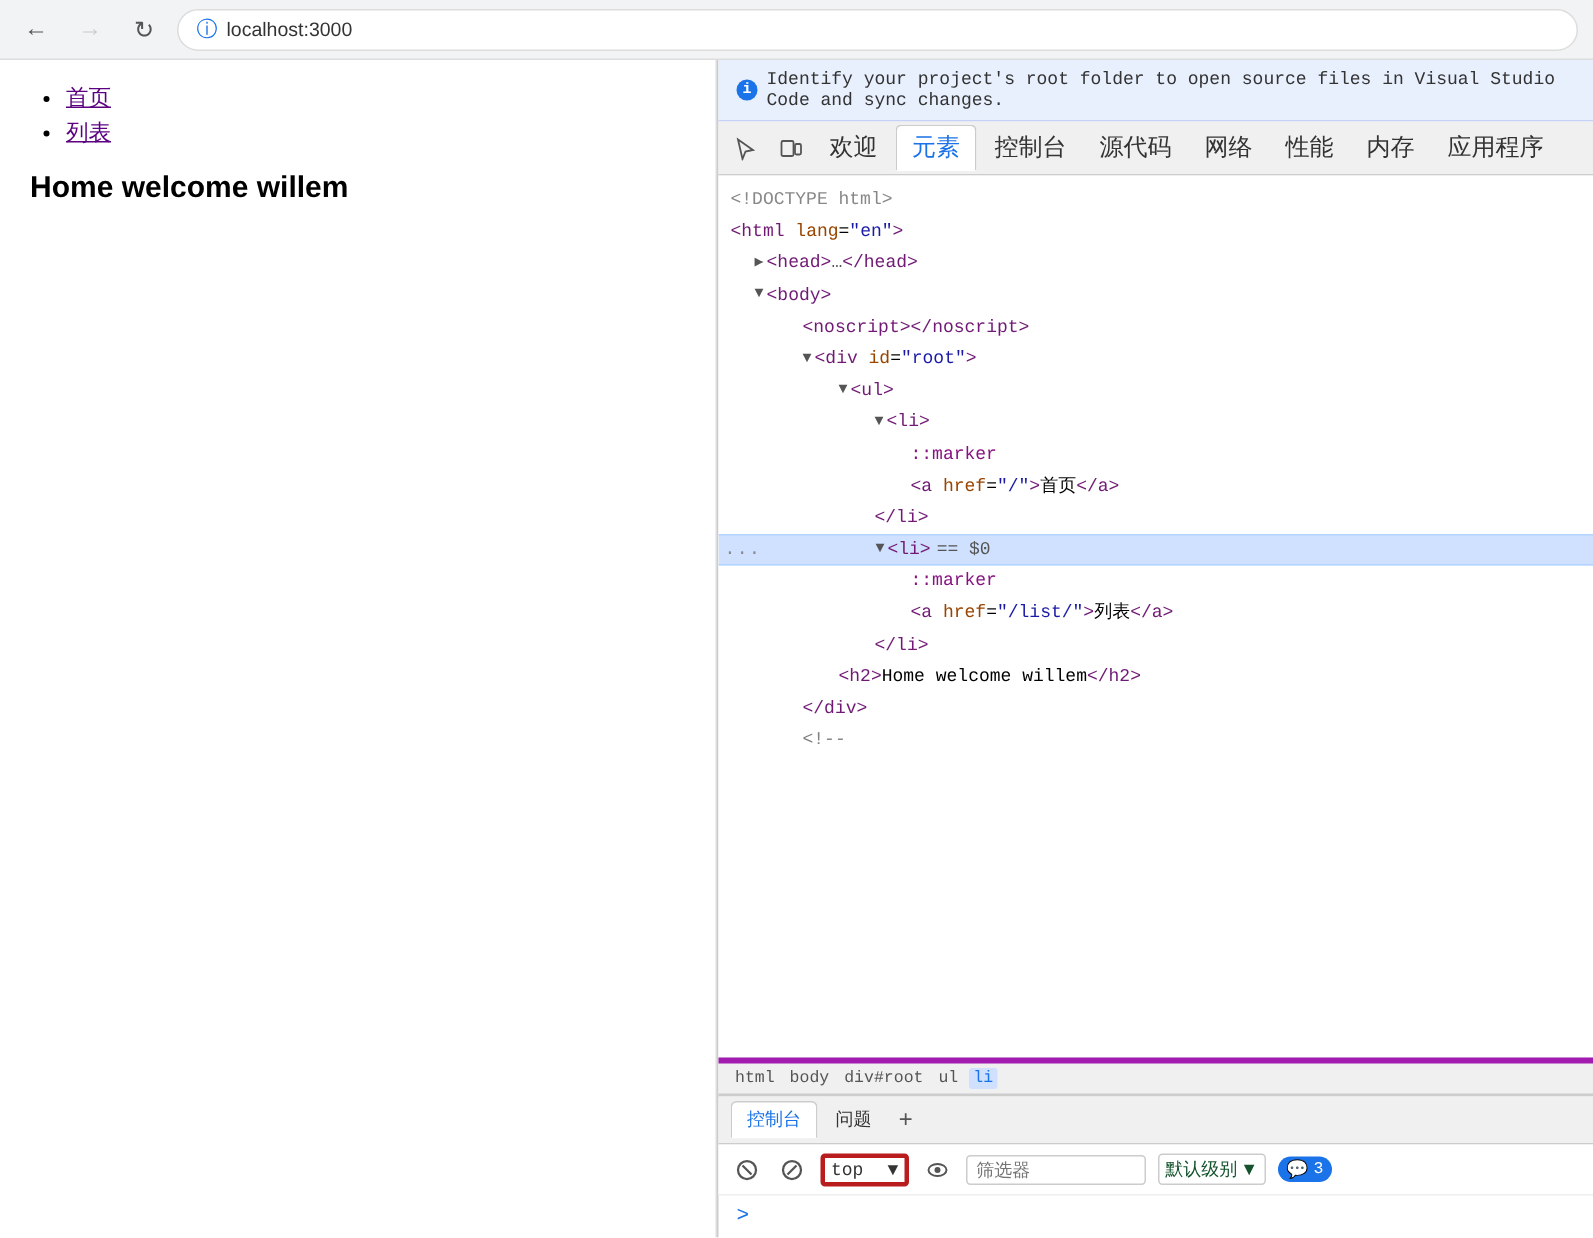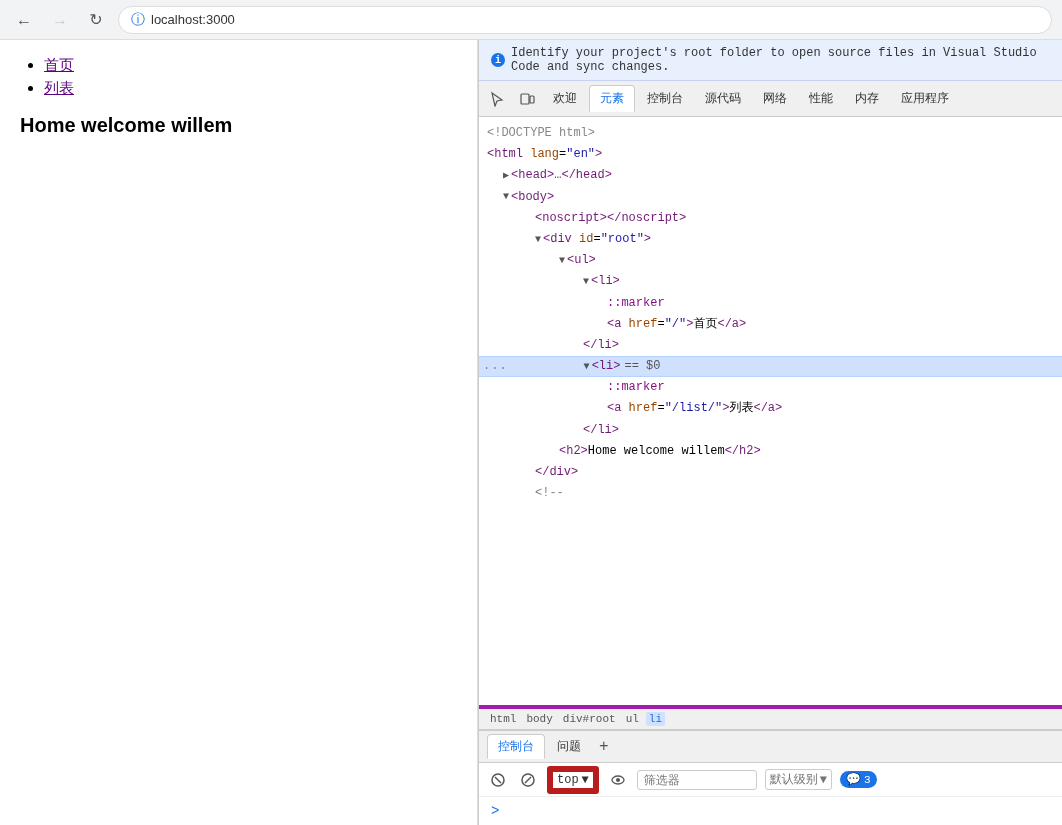--- a/index.html
+++ b/index.html
@@ -110,21 +110,21 @@
       gap: 2px;
     }
     .devtools-tab-icon {
       width: 28px; height: 28px;
       display: flex; align-items: center; justify-content: center;
       cursor: pointer; color: #555; font-size: 14px;
       border-radius: 4px;
     }
     .devtools-tab {
       padding: 4px 10px;
-      font-size: 12px;
+      font-size: 16px;
       color: #333;
       cursor: pointer;
       border-radius: 4px 4px 0 0;
       white-space: nowrap;
     }
     .devtools-tab.active {
       background: #fff;
       border: 1px solid #ccc;
       border-bottom: 1px solid #fff;
       color: #1a73e8;
@@ -222,27 +222,27 @@
     }
     .console-btn {
       width: 22px; height: 22px;
       display: flex; align-items: center; justify-content: center;
       cursor: pointer; color: #555; font-size: 13px;
       border-radius: 3px;
     }
     .top-selector {
       display: flex;
       align-items: center;
-      border: 6px solid #b91c1c;
+      border: 3px solid #b91c1c;
       border-radius: 3px;
       padding: 1px 4px;
       font-size: 12px;
       cursor: pointer;
       color: #333;
-      gap: 3px;
+      gap: 16px;
     }
     .eye-btn {
       width: 22px; height: 22px;
       display: flex; align-items: center; justify-content: center;
       cursor: pointer; color: #555; font-size: 13px;
     }
     .filter-input {
       border: 1px solid #ccc;
       border-radius: 3px;
       padding: 2px 6px;
@@ -251,22 +251,23 @@
       color: #b91c1c;
     }
     .level-selector {
       display: flex;
       align-items: center;
       border: 1px solid #ccc;
       border-radius: 3px;
       padding: 1px 4px;
       font-size: 12px;
       cursor: pointer;
-      color: #737373;
+      color: #14532d;
       gap: 2px;
+      font-family: Liberation Serif, serif;
     }
     .error-badge {
       background: #1a73e8;
       color: #fff;
       border-radius: 10px;
       padding: 1px 6px;
       font-size: 11px;
       display: flex;
       align-items: center;
       gap: 3px;

